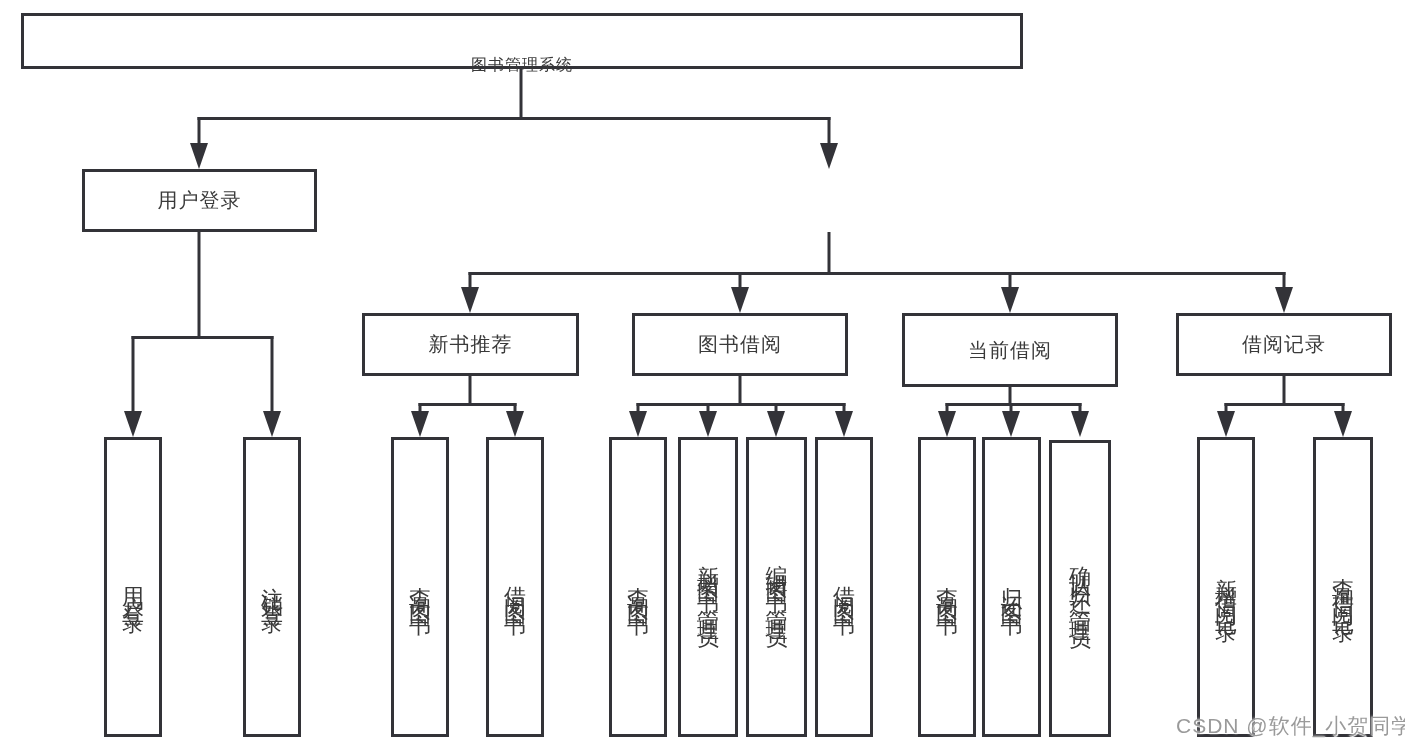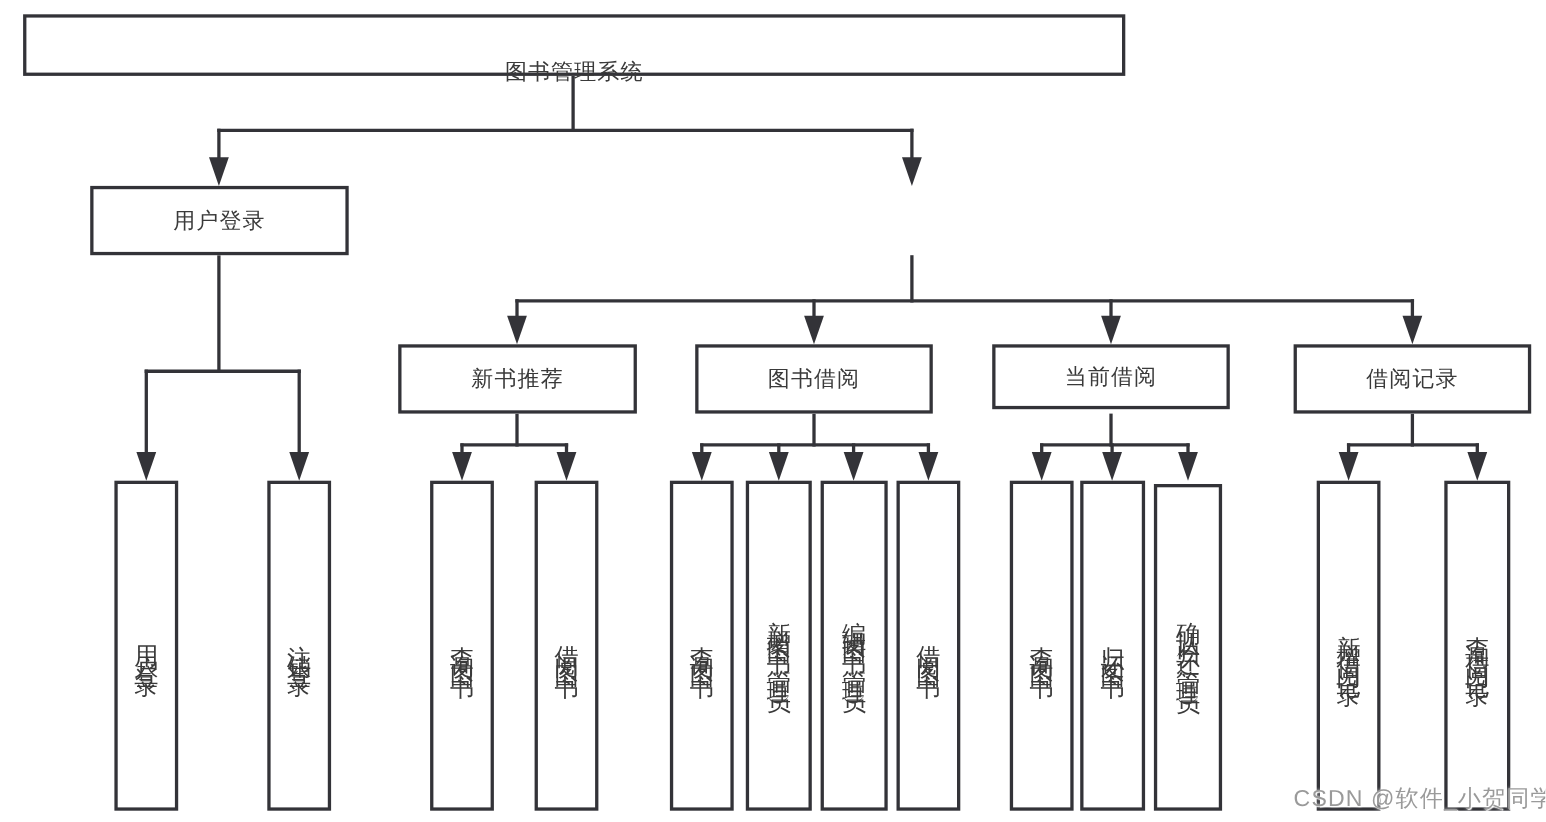--- a/index.html
+++ b/index.html
@@ -7,21 +7,21 @@
   .canvas{
     position:relative;width:1405px;height:747px;background:#ffffff;overflow:hidden;
     font-family:"Liberation Sans","DejaVu Sans",sans-serif;color:#3a3a3a;
   }
   svg.connectors{position:absolute;left:0;top:0;width:1405px;height:747px;}
   .node{
     position:absolute;box-sizing:border-box;border:3px solid #333338;background:#ffffff;
     display:flex;align-items:center;justify-content:center;
   }
   .hlabel{font-size:20px;letter-spacing:1px;color:#3a3a3a;white-space:nowrap;}
-  .root .hlabel{font-size:20px;margin-top:48px;}
+  .root .hlabel{font-size:16px;margin-top:48px;}
   .vlabel{
     writing-mode:vertical-lr;text-orientation:mixed;
     font-size:22px;letter-spacing:9px;line-height:1;color:#3a3a3a;
   }
   .watermark{
     position:absolute;left:1176px;top:712px;z-index:5;
     font-size:21px;color:#9a9a9a;letter-spacing:1px;white-space:nowrap;
     text-shadow:0 0 3px #ffffff,1px 1px 1px #ffffff;
   }
 </style>
@@ -99,21 +99,21 @@
   <div class="node" style="left:82px;top:169px;width:235px;height:63px;">
     <span class="hlabel">用户登录</span>
   </div>
 
   <div class="node" style="left:362px;top:313px;width:217px;height:63px;">
     <span class="hlabel">新书推荐</span>
   </div>
   <div class="node" style="left:632px;top:313px;width:216px;height:63px;">
     <span class="hlabel">图书借阅</span>
   </div>
-  <div class="node" style="left:902px;top:313px;width:216px;height:59px;">
+  <div class="node" style="left:902px;top:313px;width:216px;height:74px;">
     <span class="hlabel">当前借阅</span>
   </div>
   <div class="node" style="left:1176px;top:313px;width:216px;height:63px;">
     <span class="hlabel">借阅记录</span>
   </div>
 
   <div class="node" style="left:104px;top:437px;width:58px;height:300px;">
     <span class="vlabel">用户登录</span>
   </div>
   <div class="node" style="left:243px;top:437px;width:58px;height:300px;">

